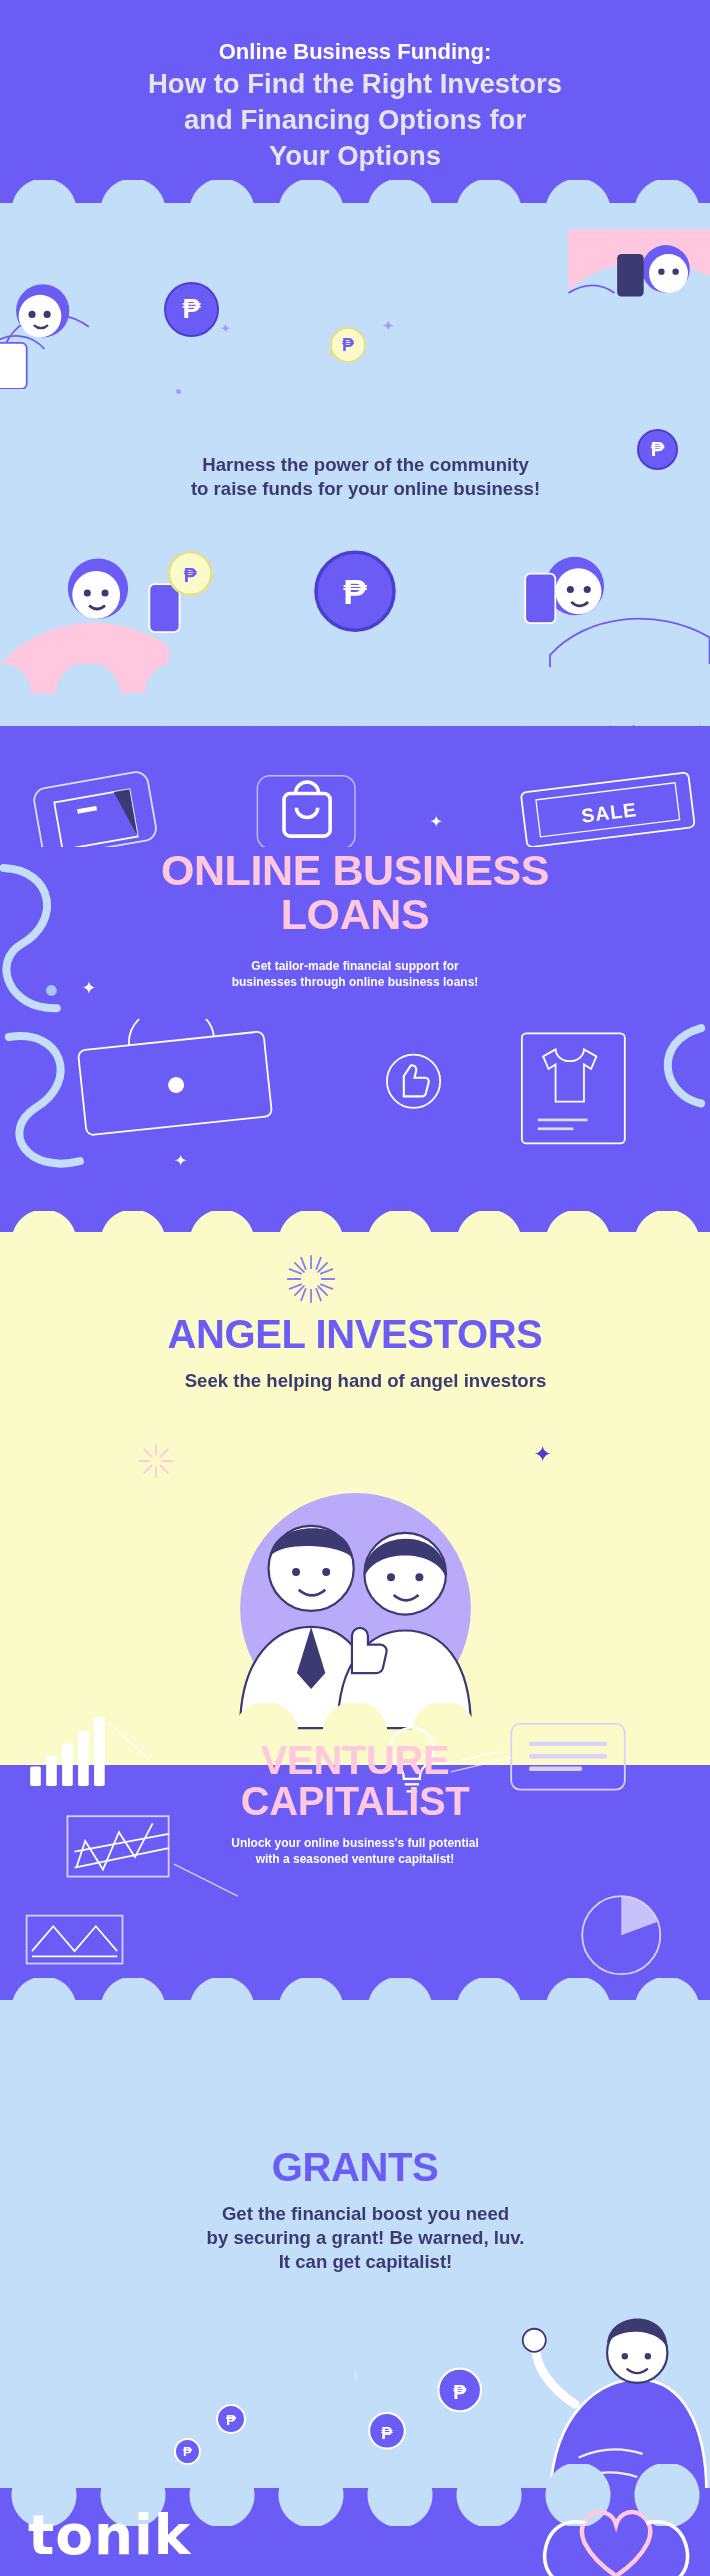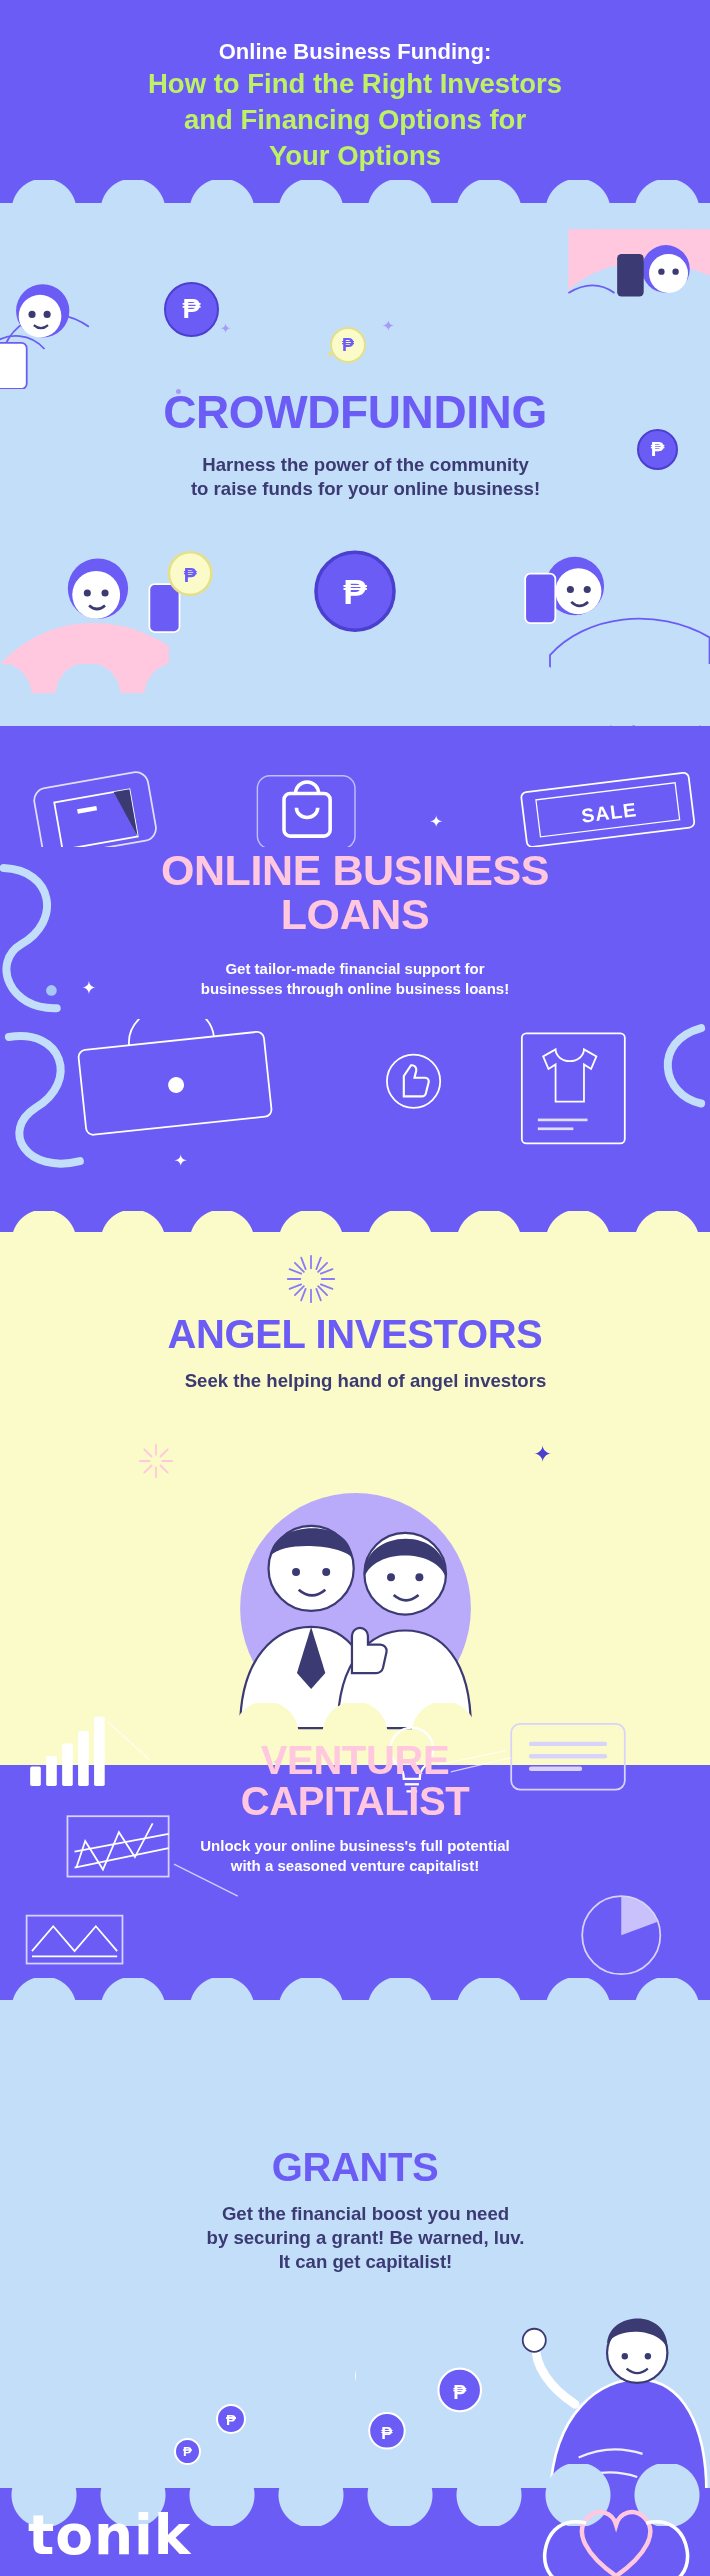--- a/index.html
+++ b/index.html
@@ -51,31 +51,31 @@
     font-weight:700;
     line-height:1.30;
   }
 
   .hdr-wrap { position:absolute; left:0; width:710px; text-align:center; }
 
   .title-line1 {
     color:#FFFFFF; font-size:22px; font-weight:800; line-height:1.32;
   }
   .title-rest {
-    color:#bef264; font-size:27.5px; font-weight:800; line-height:1.30;
+    color:#e5e5e5; font-size:27.5px; font-weight:800; line-height:1.30;
   }
 
   .h-crowd   { color:#6B5CF6; font-size:46px; }
   .h-loans   { color:#FFC8DE; font-size:43px; }
   .h-angel   { color:#6B5CF6; font-size:40px; }
   .h-vc      { color:#FFC8DE; font-size:40px; }
   .h-grants  { color:#6B5CF6; font-size:40px; }
 
   .s-dark  { color:#3B3A72; font-size:18.6px;padding-left:21px; }
-  .s-white { color:#FFFFFF; font-size:15px; }
+  .s-white { color:#FFFFFF; font-size:12px; }
 
   
   .coin {
     position:absolute; border-radius:50%;
     display:flex; align-items:center; justify-content:center;
     font-weight:700; color:#FFFFFF;
   }
   .coin.purple { background:#6B5CF6; border:2.7px solid #4B3FD0; }
   .coin.yellow { background:#FBFAC9; border:2.7px solid #E4E08A; color:#6B5CF6; }
 
@@ -146,23 +146,20 @@
   </div>
   <div class="coin purple" style="left:637px; top:404px; width:41px; height:41px; font-size:20.4px;">
     <span>₱</span>
   </div>
   <div class="coin yellow" style="left:328px; top:327px; width:0.9px; height:0.9px;"></div>
 
   <span class="sparkle" style="left:220px; top:297px; font-size:13.3px;">✦</span>
   <span class="sparkle" style="left:382px; top:293px; font-size:15px;">✦</span>
   <div class="dot" style="left:176px; top:364px; width:5.3px; height:5.3px; background:#A79BF8;"></div>
 
-  <div class="hdr-wrap" style="top:364px;">
-    <div class="heading h-crowd">CROWDFUNDING</div>
-  </div>
   <div class="hdr-wrap" style="top:428px;">
     <div class="subtitle s-dark">Harness the power of the community</div>
     <div class="subtitle s-dark">to raise funds for your online business!</div>
   </div>
 
   <div class="svgholder" style="left:0; top:506px; width:710px; height:195px;">
     <svg width="710" height="195" viewBox="0 0 800 220">
 
       <path d="M0 150 C 50 95, 130 90, 190 130 L190 220 L0 220 Z" fill="#FFC8DE"></path>
       <circle cx="110" cy="65" r="34" fill="#6B5CF6"></circle>

